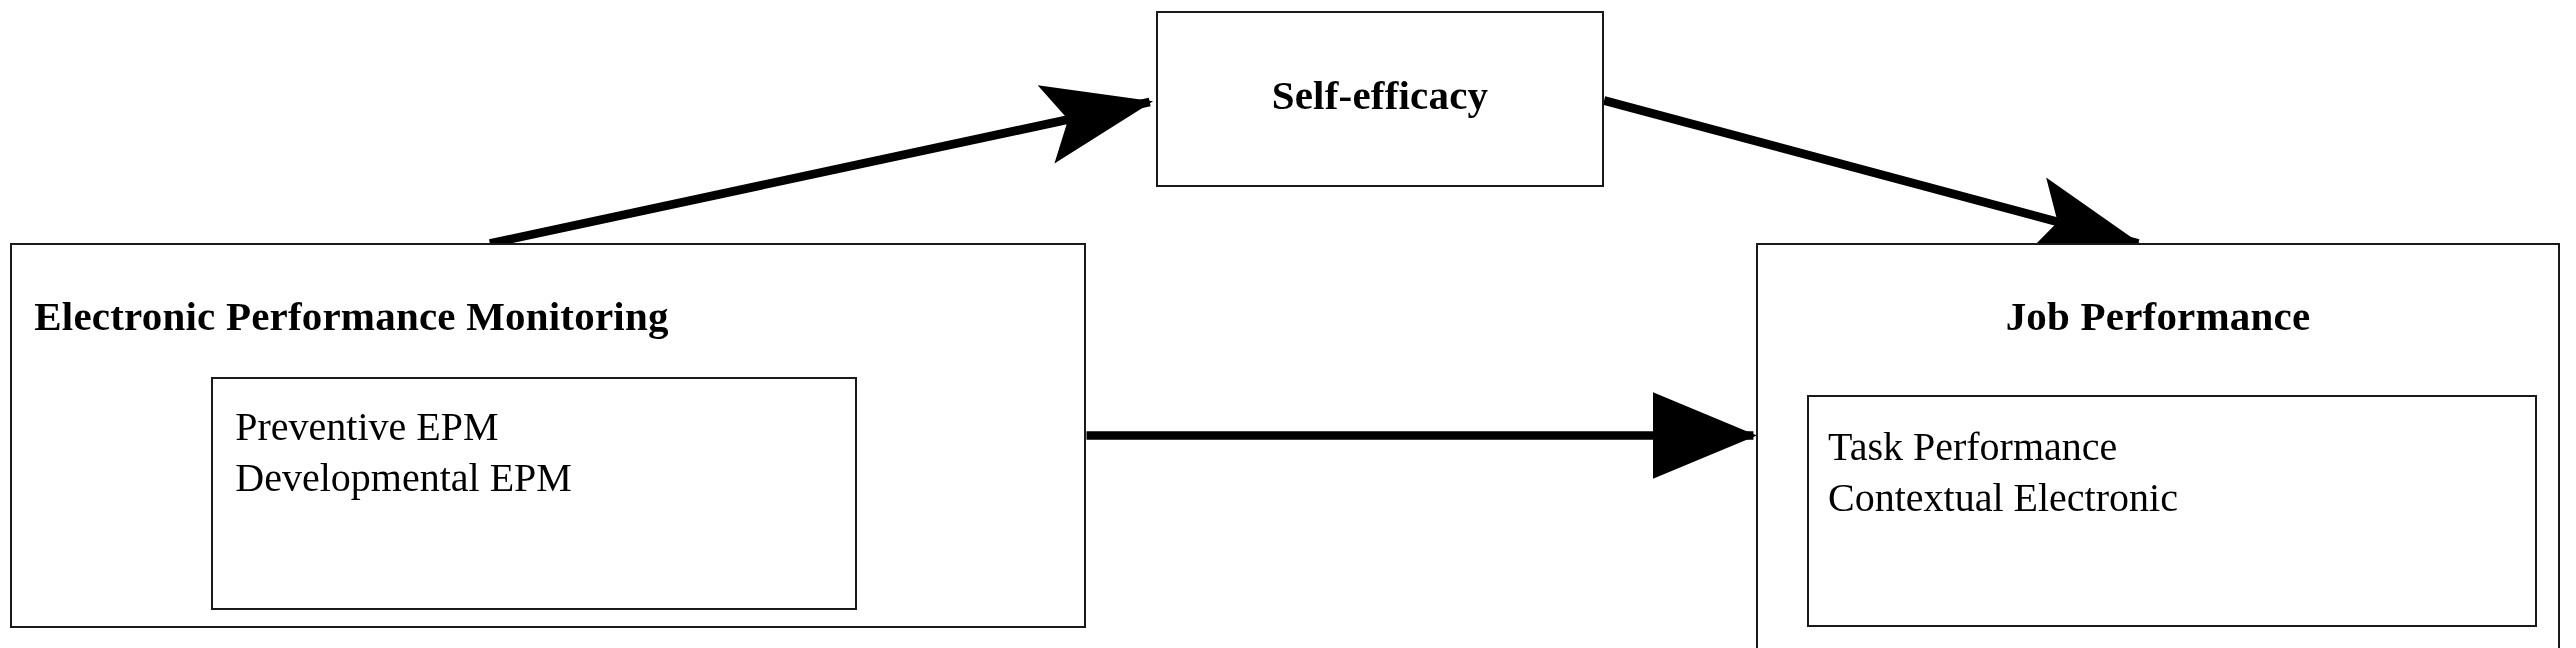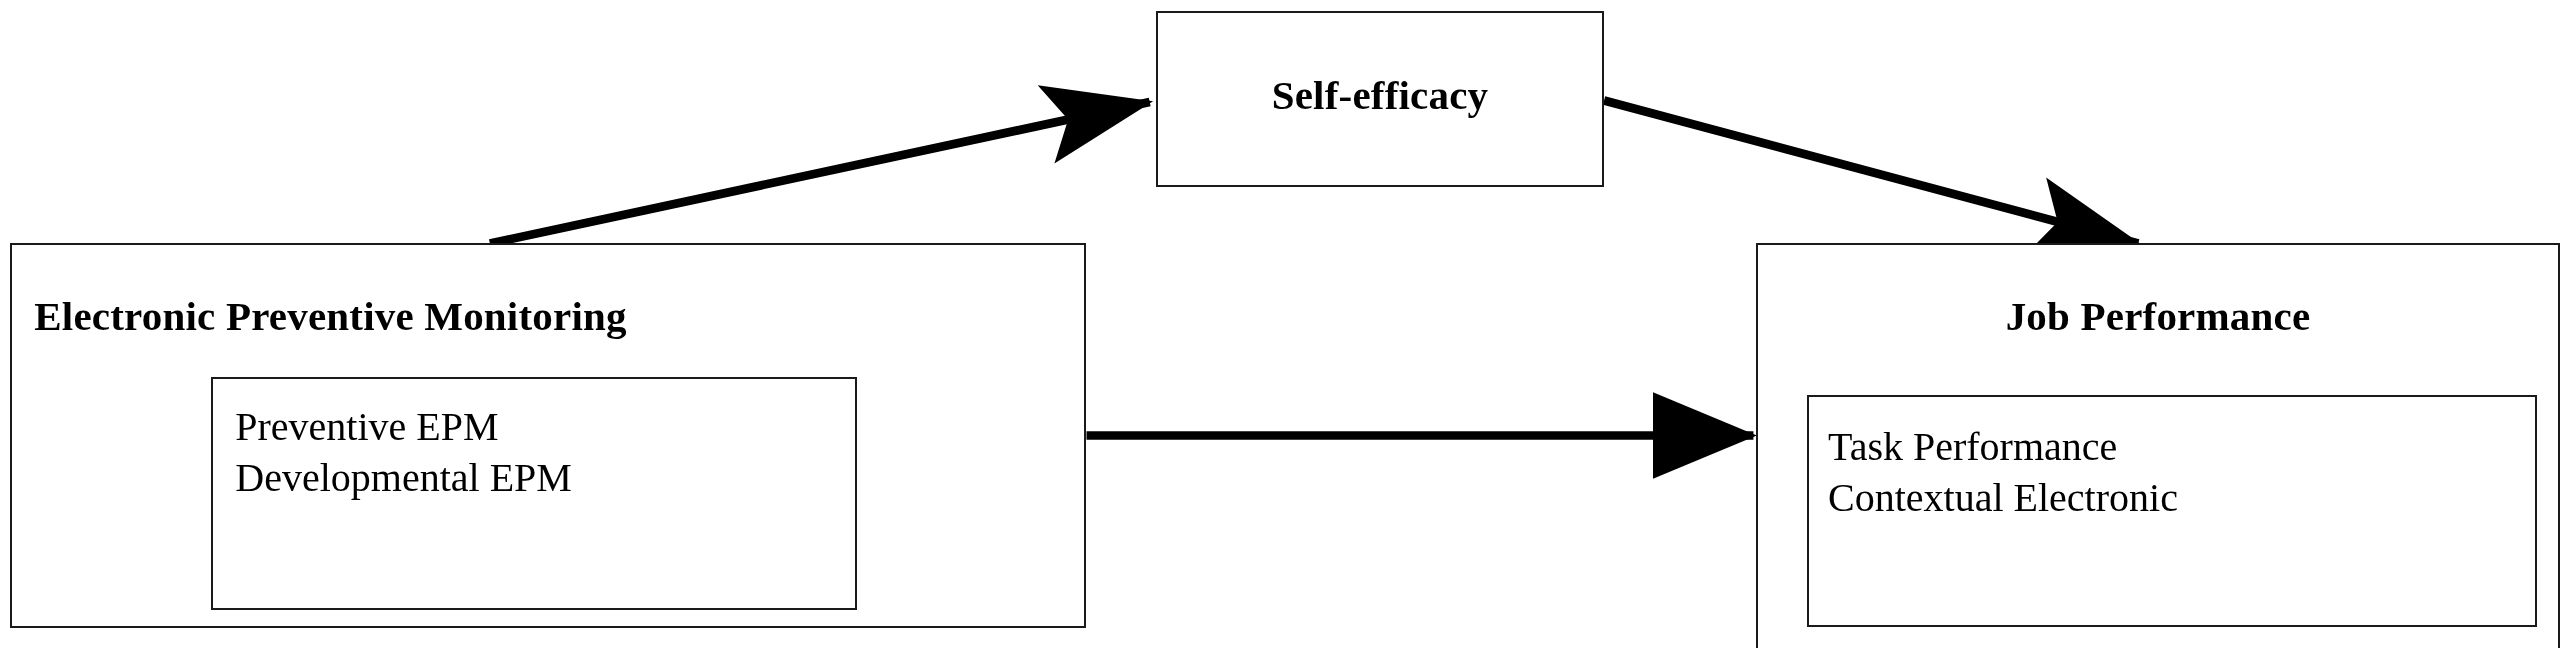--- a/index.html
+++ b/index.html
@@ -148,21 +148,21 @@
     <g>
       <line x1="2030" y1="127" x2="2706" y2="308" stroke="#000000" stroke-width="11" marker-end="url(#arrowhead-diag-down)"></line>
     </g>
 
     <g>
       <line x1="1375" y1="551" x2="2219" y2="551" stroke="#000000" stroke-width="11" marker-end="url(#arrowhead-horiz)"></line>
     </g>
   </svg>
 
   <div class="node-box" id="epm-box">
-    <div class="box-title" id="epm-title">Electronic Preventive Monitoring</div>
+    <div class="box-title" id="epm-title">Electronic Performance Monitoring</div>
 
     <div class="inner-box" id="epm-inner">
       <div class="sub-list">
         <div class="sub-item">Preventive EPM</div>
         <div class="sub-item">Developmental EPM</div>
       </div>
     </div>
   </div>
 
   <div class="node-box" id="self-efficacy-box">

